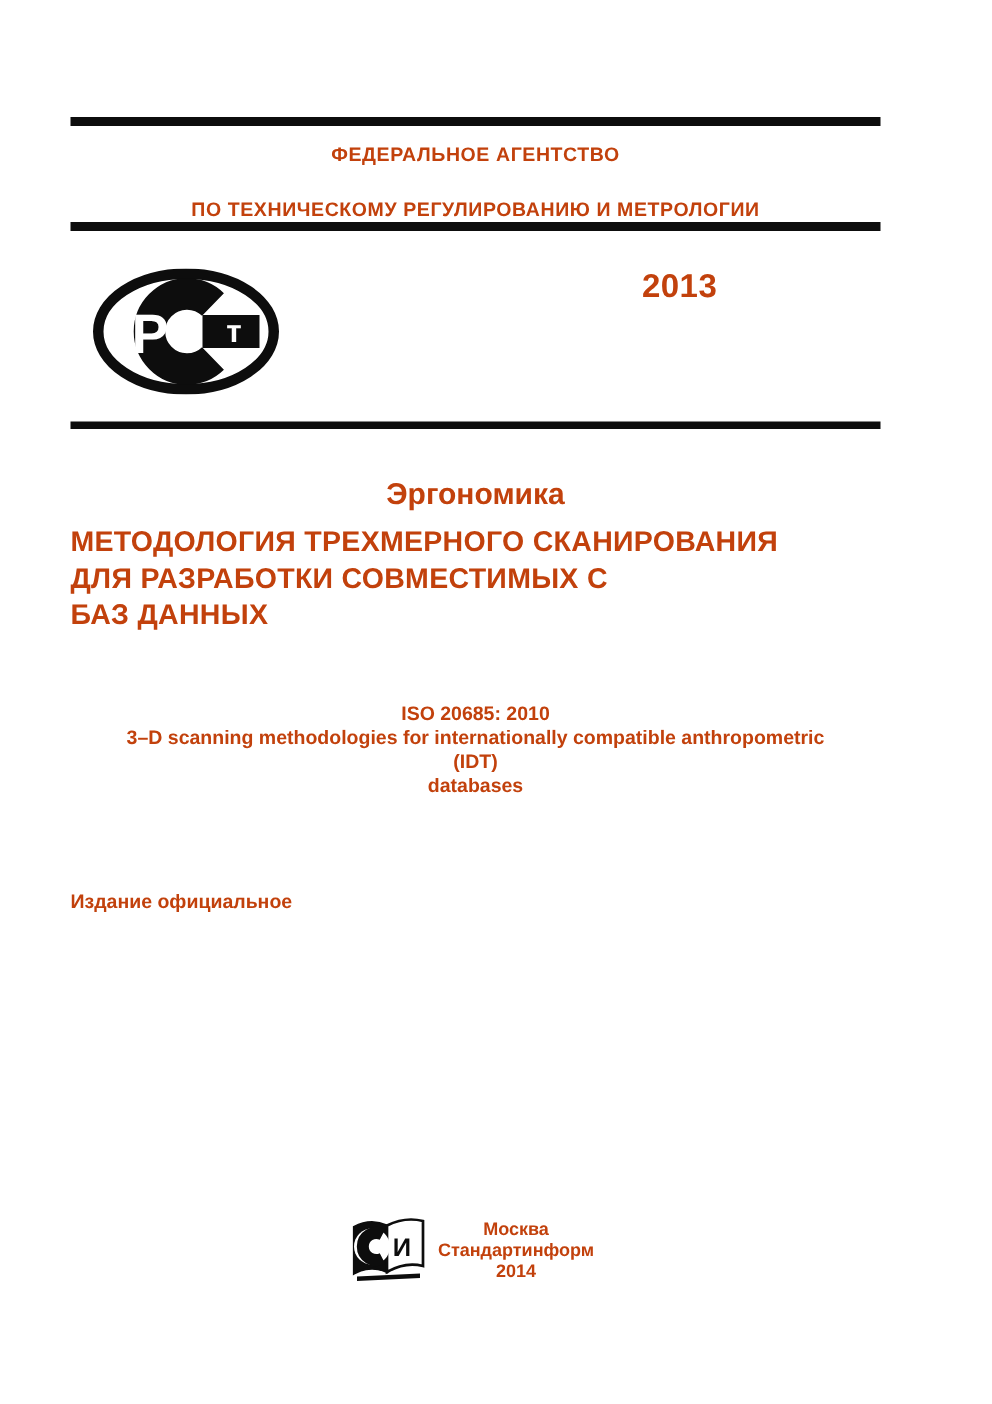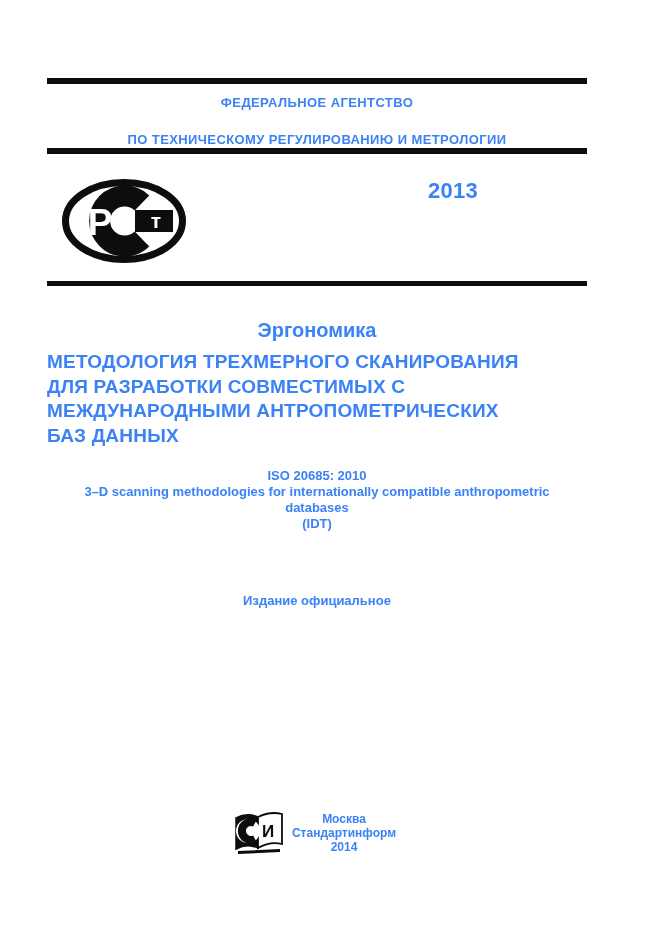--- a/index.html
+++ b/index.html
@@ -6,21 +6,21 @@
     margin: 0;
     padding: 0;
     background: #ffffff;
   }
   .page {
     position: relative;
     width: 661px;
     height: 936px;
     background: #ffffff;
     font-family: "Liberation Sans", sans-serif;
-    color: #3b82f6;
+    color: #c2410c;
     overflow: hidden;
   }
   .abs { position: absolute; }
   .rule {
     position: absolute;
     left: 47px;
     width: 540px;
     background: #0d0d0d;
   }
   .rule-1 { top: 78px;  height: 6px; }
@@ -71,21 +71,20 @@
     letter-spacing: 0.2px;
   }
   .iso-ref {
     top: 468px; left: 47px; width: 540px;
     text-align: center;
     font-size: 13px; font-weight: bold;
     line-height: 16px;
   }
   .edition-note {
     top: 593px; left: 47px; width: 540px;
-    text-align: center;
     font-size: 13px; font-weight: bold;
   }
 
   .si-logo { top: 809px; left: 232px; }
   .imprint {
     top: 812px; left: 289px; width: 110px;
     text-align: center;
     font-size: 12px; font-weight: bold;
     line-height: 14px;
   }
@@ -115,29 +114,28 @@
 
   <div class="abs designation">
     <div class="year-line">2013</div>
   </div>
 
   <div class="abs subject">Эргономика</div>
 
   <div class="abs main-title">
     <div>МЕТОДОЛОГИЯ ТРЕХМЕРНОГО СКАНИРОВАНИЯ</div>
     <div>ДЛЯ РАЗРАБОТКИ СОВМЕСТИМЫХ С</div>
-    <div>МЕЖДУНАРОДНЫМИ АНТРОПОМЕТРИЧЕСКИХ</div>
     <div>БАЗ ДАННЫХ</div>
   </div>
 
   <div class="abs iso-ref">
     <div>ISO 20685: 2010</div>
     <div>3–D scanning methodologies for internationally compatible anthropometric</div>
+    <div>(IDT)</div>
     <div>databases</div>
-    <div>(IDT)</div>
   </div>
 
   <div class="abs edition-note">Издание официальное</div>
 
   <div class="abs si-logo">
     <svg width="54" height="49" viewBox="0 0 54 49" aria-hidden="true">
       <path d="M4 9 Q 15 3 26 8 L 26 39 Q 15 34 4 40 Z" fill="#0d0d0d" stroke="#0d0d0d" stroke-width="1.5"></path>
       <path d="M26 8 Q 38 2 50 5 L 50 35 Q 38 32 26 39 Z" fill="#ffffff" stroke="#0d0d0d" stroke-width="1.8"></path>
       <circle cx="16" cy="22" r="12" fill="#ffffff"></circle>
       <path d="M 23 14 A 9 9 0 1 0 23 30" fill="none" stroke="#0d0d0d" stroke-width="8" stroke-linecap="butt"></path>

